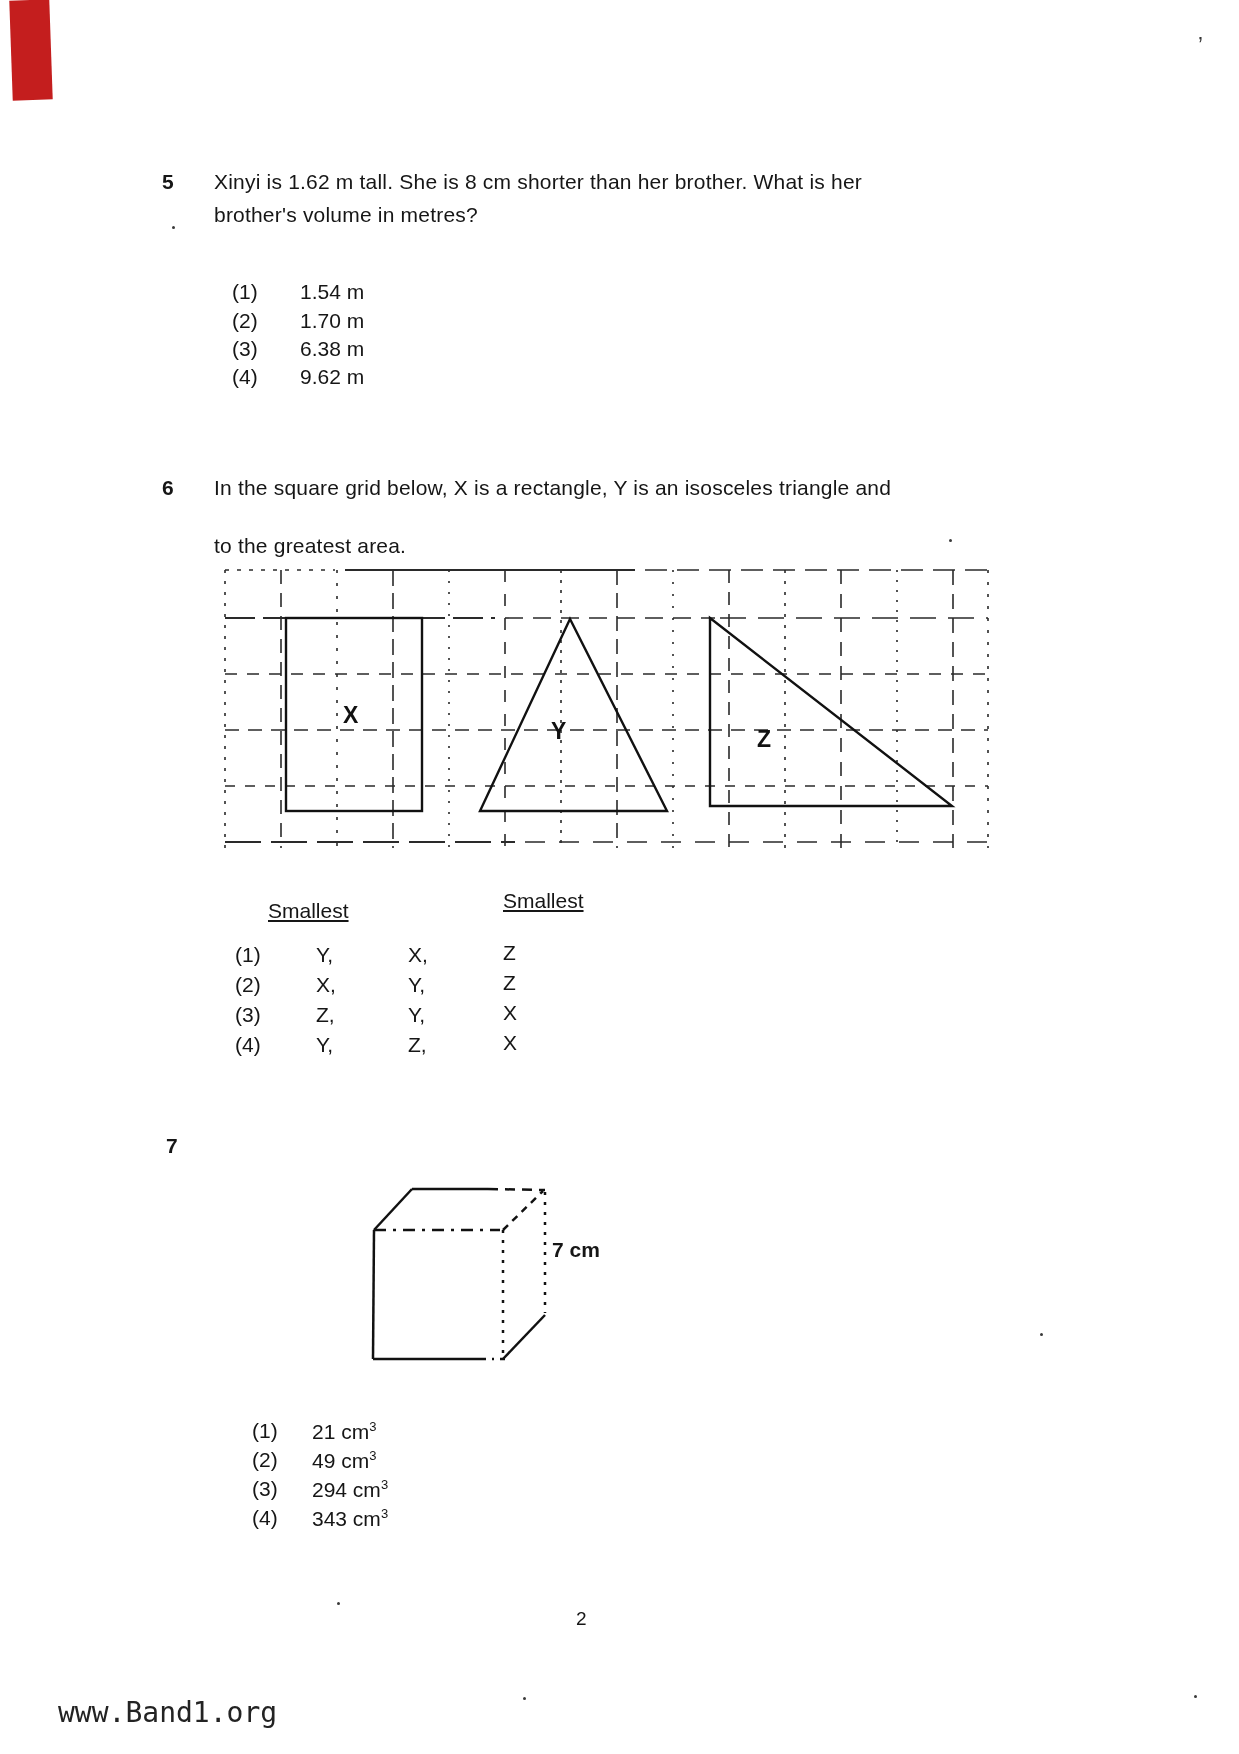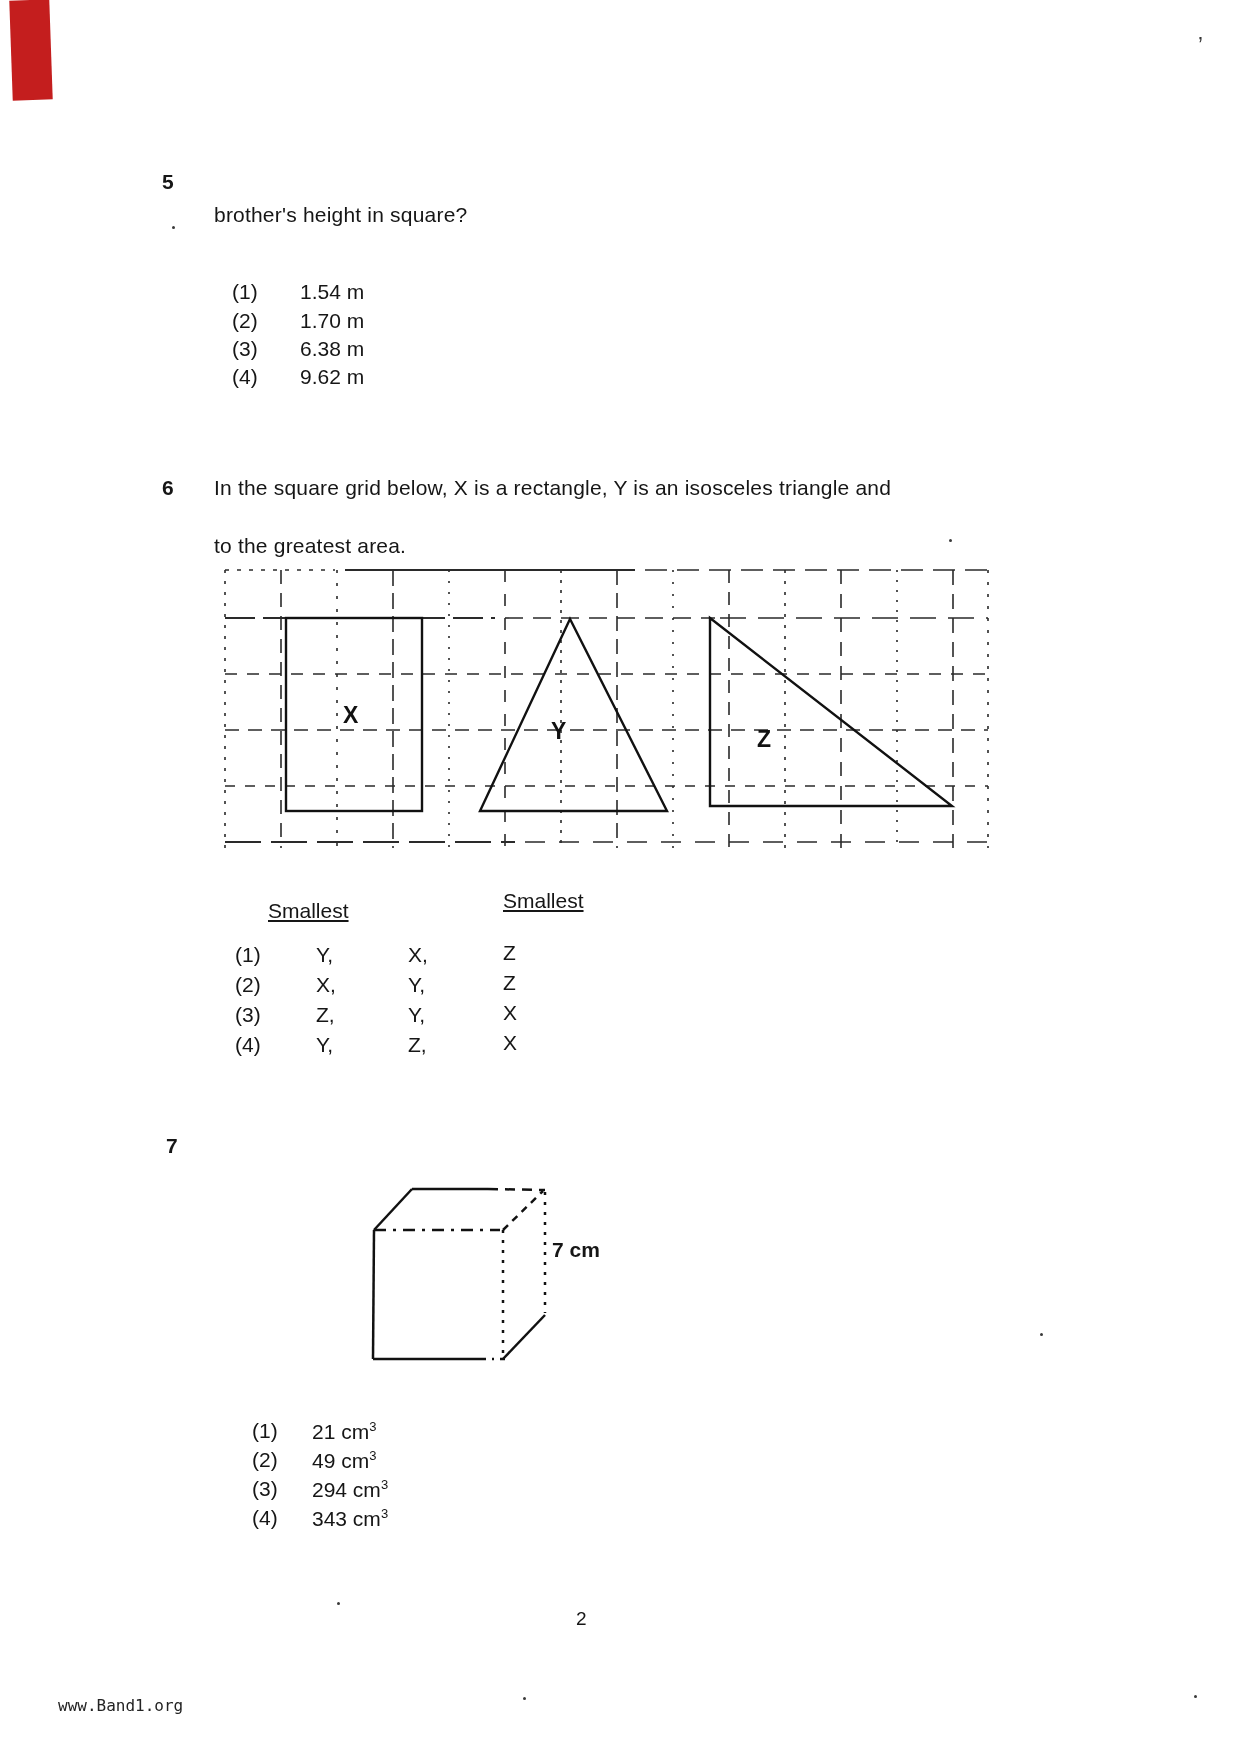--- a/index.html
+++ b/index.html
@@ -10,21 +10,21 @@
   }
   .abs{position:absolute;white-space:nowrap;}
   .qnum{font-weight:bold;font-size:21px;}
   .qtext{font-size:21px;letter-spacing:.2px;}
   .opt-label{font-size:21px;}
   .opt-value{font-size:21px;}
   .col-header{font-size:21px;text-decoration:underline;}
   .cell{font-size:21px;}
   .dim-label{font-size:21px;font-weight:bold;}
   .page-num{font-size:19px;}
-  .watermark{font-family:"DejaVu Sans Mono", monospace;font-size:16px;color:#232323;}
+  .watermark{font-family:"DejaVu Sans Mono", monospace;font-size:28px;color:#232323;}
   .red-corner{position:absolute;left:11px;top:0;width:40px;height:100px;transform:rotate(-2deg);}
   .speck{position:absolute;width:3px;height:3px;border-radius:50%;background:#3a3a3a;}
   .stray{position:absolute;font-size:22px;color:#333;}
   sup{font-size:13px;}
   svg{position:absolute;}
   svg text{font-family:"Liberation Sans", sans-serif;font-weight:bold;font-size:23px;fill:#111;}
 </style>
 </head>
 <body>
 
@@ -33,21 +33,22 @@
   <div class="red-corner" style="background:#c41e1e;"></div>
   <div class="stray abs" style="left:1198px;top:32px;">’</div>
   <div class="speck" style="left:172px;top:226px;"></div>
   <div class="speck" style="left:949px;top:539px;"></div>
   <div class="speck" style="left:1040px;top:1333px;"></div>
   <div class="speck" style="left:337px;top:1602px;"></div>
   <div class="speck" style="left:523px;top:1697px;"></div>
   <div class="speck" style="left:1194px;top:1695px;"></div>
 
   <div class="abs qnum" style="left:162px;top:170px;">5</div>
-  <div class="abs qtext" style="left:214px;top:203px;">brother's height in square?</div>
+  <div class="abs qtext" style="left:214px;top:170px;">Xinyi is 1.62 m tall. She is 8 cm shorter than her brother. What is her</div>
+  <div class="abs qtext" style="left:214px;top:203px;">brother's volume in metres?</div>
 
   <div class="abs opt-label" style="left:232px;top:280px;">(1)</div>
   <div class="abs opt-value" style="left:300px;top:280px;">1.54 m</div>
   <div class="abs opt-label" style="left:232px;top:309px;">(2)</div>
   <div class="abs opt-value" style="left:300px;top:309px;">1.70 m</div>
   <div class="abs opt-label" style="left:232px;top:337px;">(3)</div>
   <div class="abs opt-value" style="left:300px;top:337px;">6.38 m</div>
   <div class="abs opt-label" style="left:232px;top:365px;">(4)</div>
   <div class="abs opt-value" style="left:300px;top:365px;">9.62 m</div>
 

